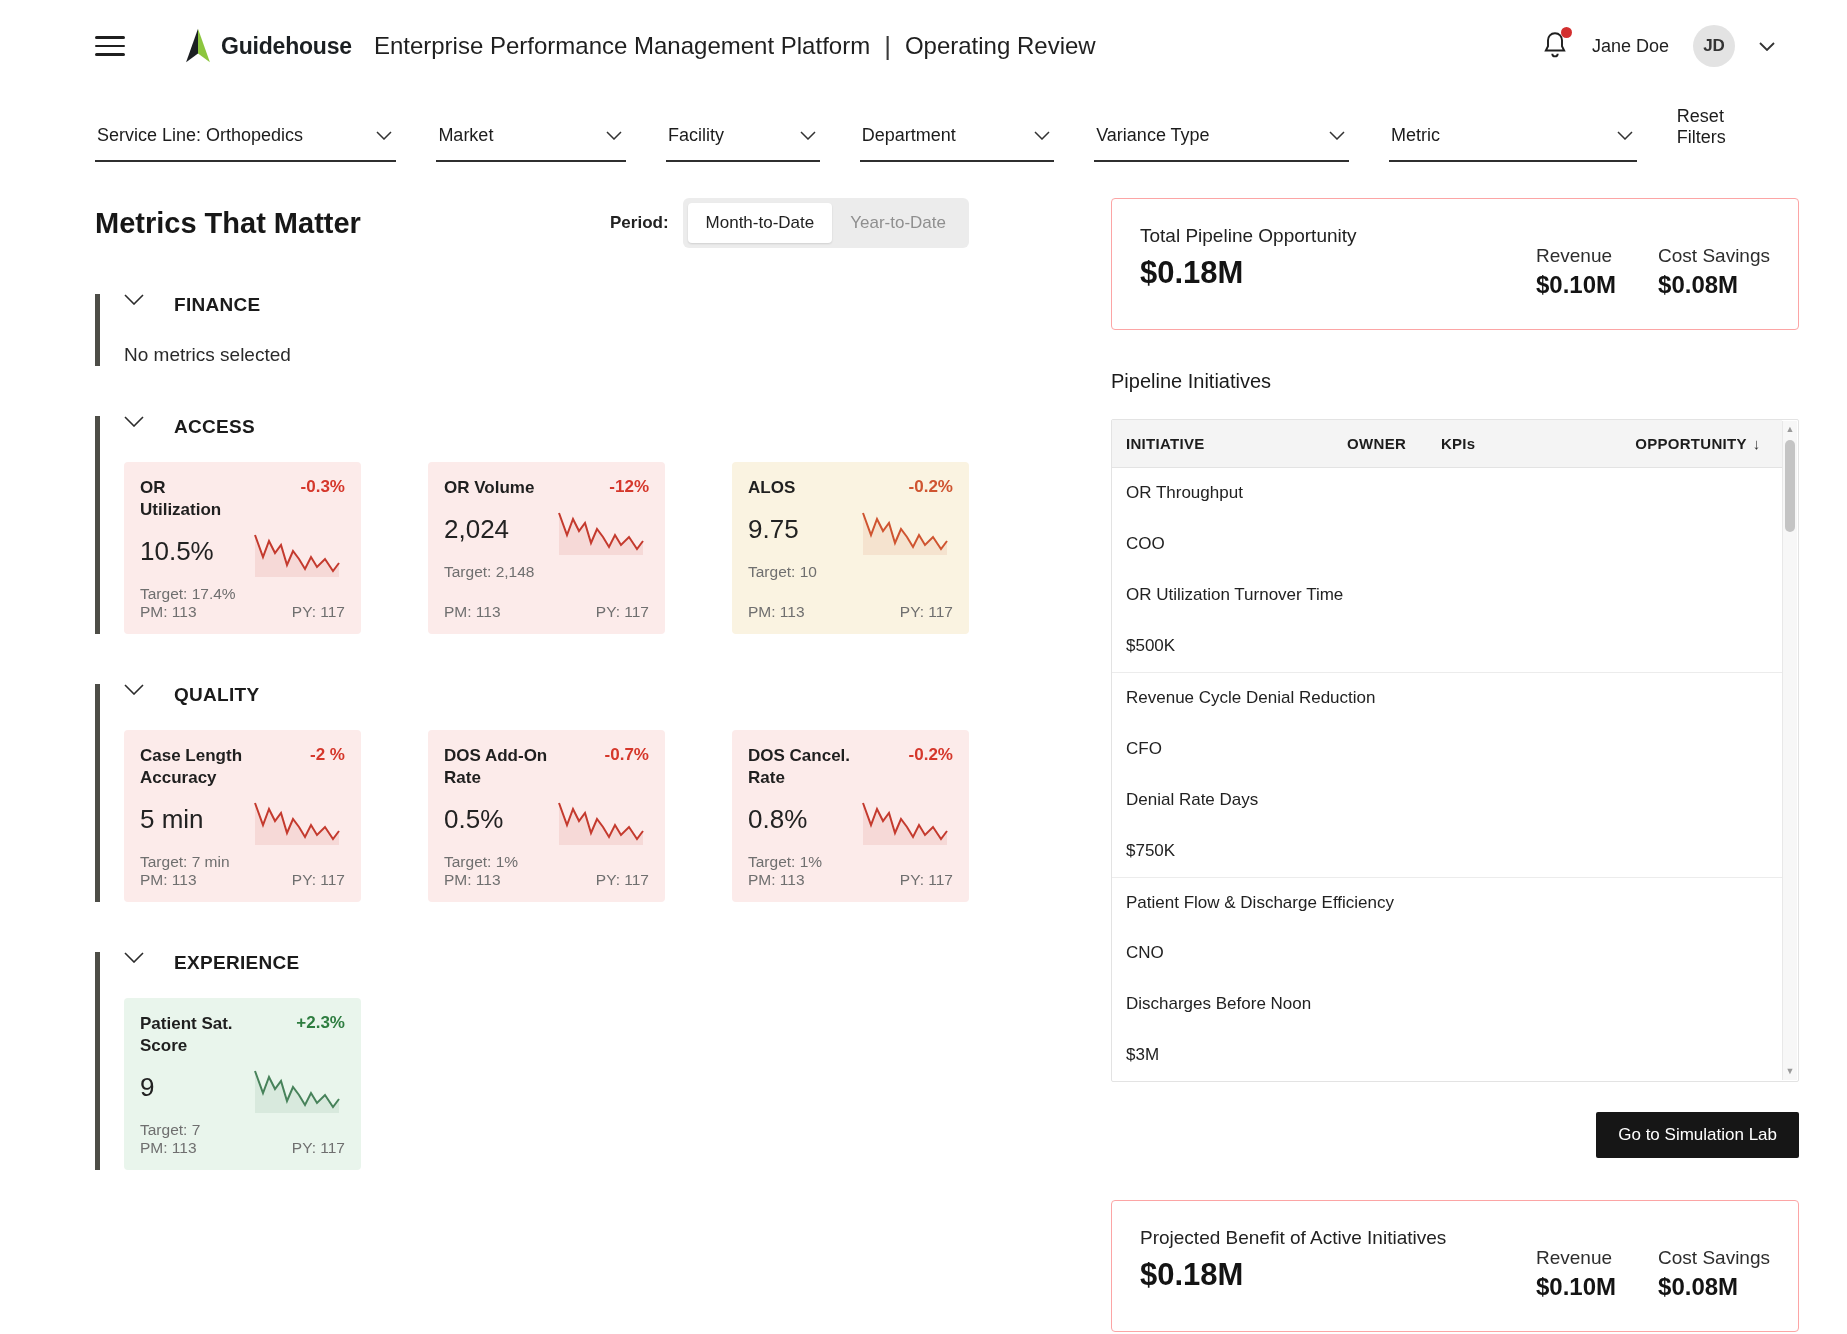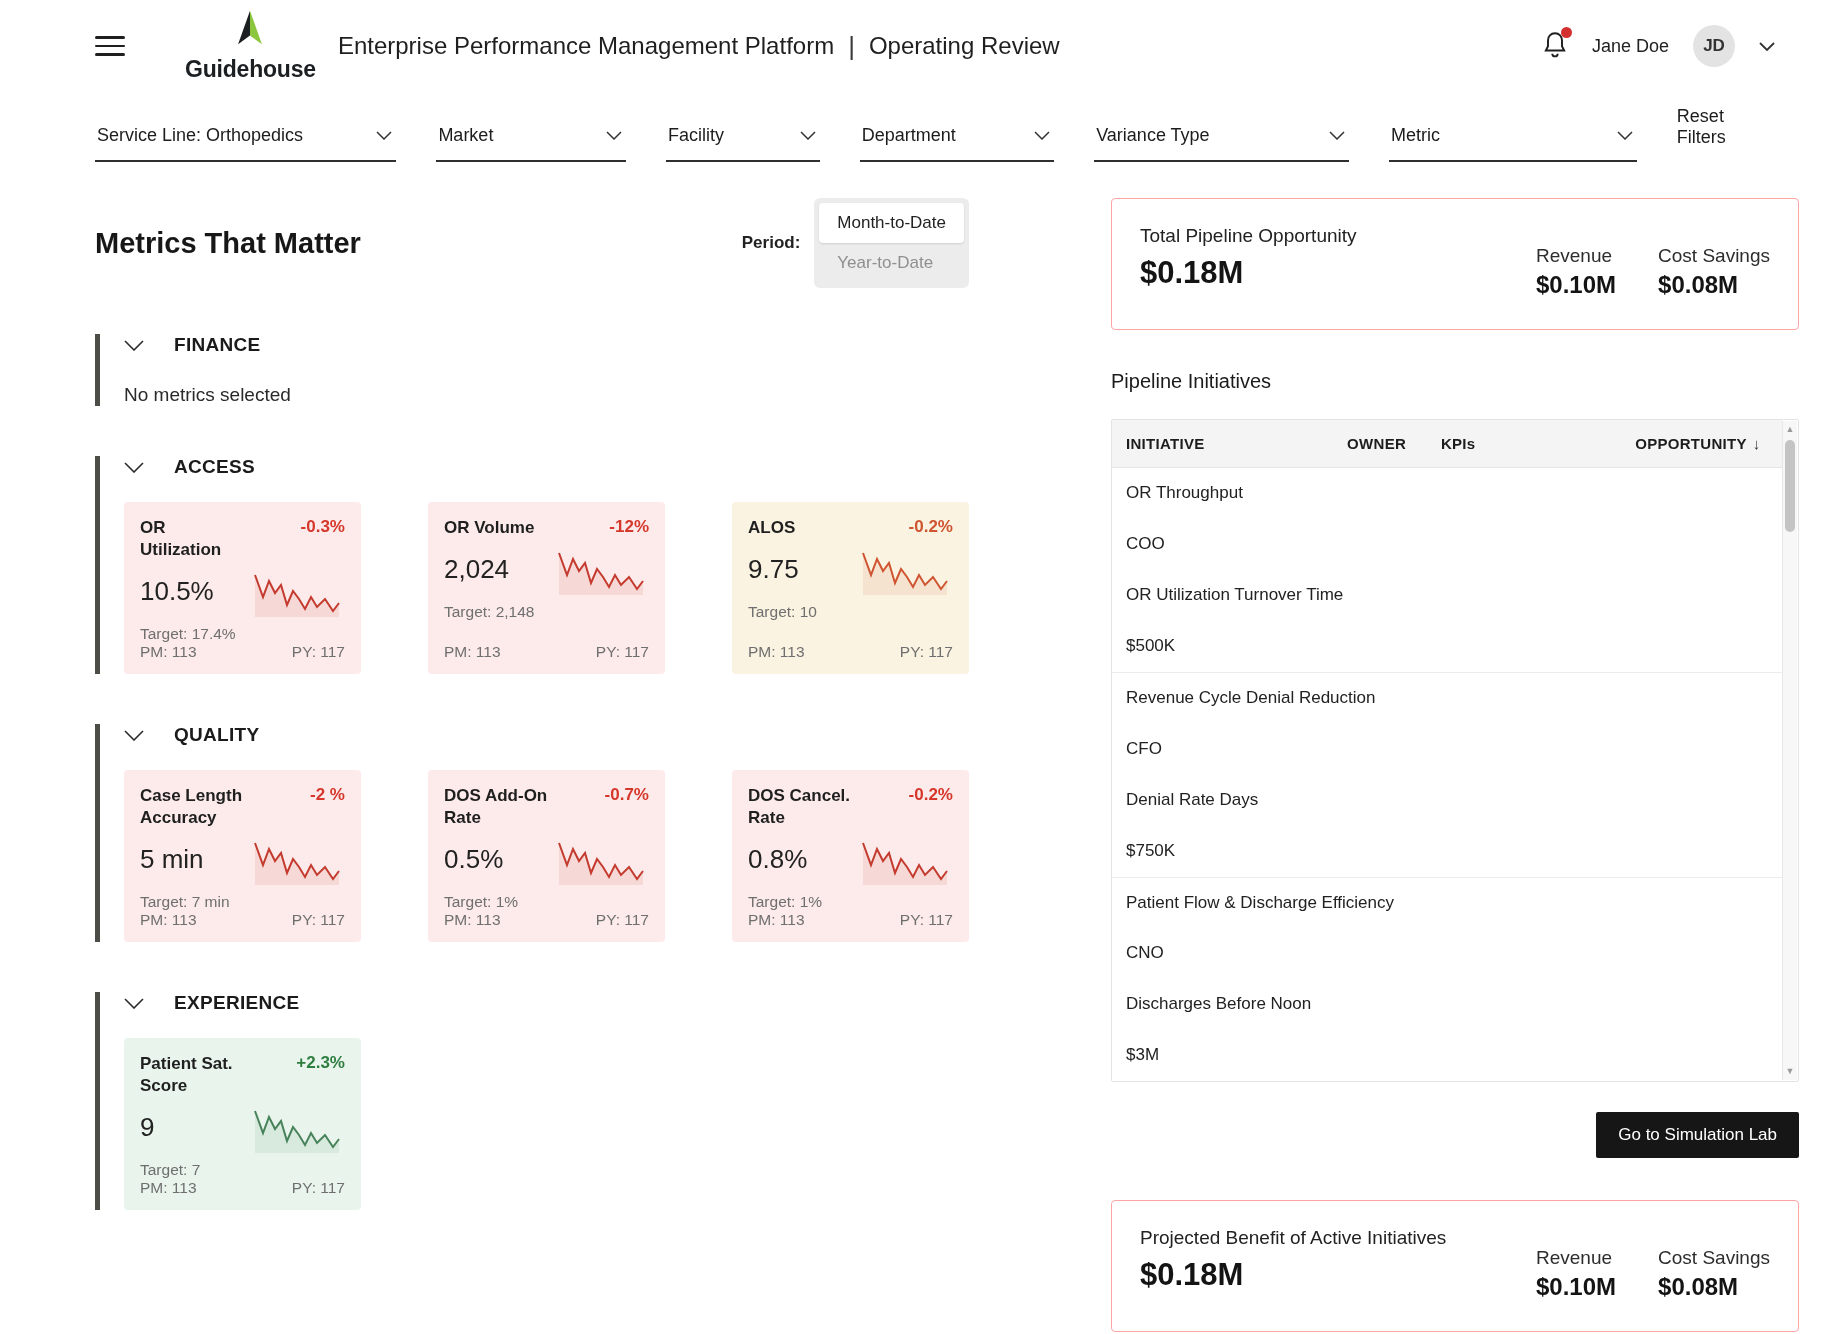--- a/index.html
+++ b/index.html
@@ -3,21 +3,21 @@
 <meta charset="utf-8">
 <style>
   * { margin:0; padding:0; box-sizing:border-box; }
   html,body { width:1847px; height:1334px; background:#ffffff; overflow:hidden;
     font-family:"Liberation Sans", sans-serif; color:#1f1f1f; }
 
   
   .topbar { height:92px; display:flex; align-items:center; padding:0 72px 0 95px; }
   .hamburger { width:30px; display:flex; flex-direction:column; gap:6px; cursor:pointer; }
   .hamburger span { height:2.5px; background:#1f1f1f; border-radius:2px; }
-  .brand { display:flex; align-items:center; gap:10px; margin-left:60px;flex-direction:column; }
+  .brand { display:flex; align-items:center; gap:10px; margin-left:60px; }
   .brand-name { font-size:23px; font-weight:700; color:#1b1f22; letter-spacing:-0.2px; }
   .app-title { margin-left:22px; font-size:24px; color:#1f1f1f; display:flex; align-items:center; }
   .title-sep { margin:0 14px; font-weight:300; color:#3a3a3a; font-size:26px; }
   .top-right { margin-left:auto; display:flex; align-items:center; gap:24px; }
   .bell-wrap { position:relative; cursor:pointer; }
   .bell-dot { position:absolute; top:-3px; right:-4px; width:11px; height:11px; border-radius:50%; background:#d32f2f; }
   .user-name { font-size:18px; color:#222; }
   .avatar { width:42px; height:42px; border-radius:50%; background:#e3e3e3; display:flex; align-items:center; justify-content:center;
     font-size:17px; font-weight:700; color:#333; cursor:pointer; }
 
@@ -30,26 +30,26 @@
   .reset-filters { margin-left:auto; font-size:18px; color:#1c1c1c; padding-bottom:14px; cursor:pointer; }
 
   
   .main { display:grid; grid-template-columns:1fr 688px; column-gap:142px; padding:36px 72px 0 95px; }
 
   
   .left-head { display:flex; align-items:center; justify-content:space-between; margin-bottom:46px; }
   .metrics-title { font-size:29px; font-weight:700; color:#171717; }
   .period-group { display:flex; align-items:center; gap:14px; }
   .period-label { font-size:17px; font-weight:700; color:#222; }
-  .toggle { background:#ececec; border-radius:6px; padding:5px; display:flex;flex-direction:column; }
+  .toggle { background:#ececec; border-radius:6px; padding:5px; display:flex; }
   .toggle-opt { font-size:17px; padding:10px 18px; border-radius:4px; color:#8f8f8f; cursor:pointer; white-space:nowrap; }
   .toggle-opt.active { background:#ffffff; color:#222; box-shadow:0 1px 2px rgba(0,0,0,0.12); }
 
   .msection { border-left:5px solid #4d4d47; padding-left:24px; margin-bottom:50px; }
-  .msec-head { display:flex; align-items:center; gap:30px; cursor:pointer; }
+  .msec-head { display:flex; gap:30px; cursor:pointer; }
   .msec-name { font-size:19px; font-weight:700; letter-spacing:0.3px; color:#1b1b1b; }
   .msec-empty { margin-top:28px; font-size:19px; color:#2a2a2a; }
   .cards { display:flex; gap:67px; margin-top:24px; }
   .mcard { width:237px; height:172px; border-radius:4px; padding:15px 16px 13px 16px;
     display:grid; grid-template-columns:1fr 92px; grid-template-rows:auto auto auto 1fr; column-gap:6px; cursor:pointer; }
   .mcard.bad  { background:#fcebea; }
   .mcard.warn { background:#faf3e1; }
   .mcard.good { background:#e9f5ec; }
   .mcard-title { font-size:17px; font-weight:700; color:#1f1f1f; line-height:1.3; }
   .mcard-delta { font-size:17px; font-weight:600; justify-self:end; }

